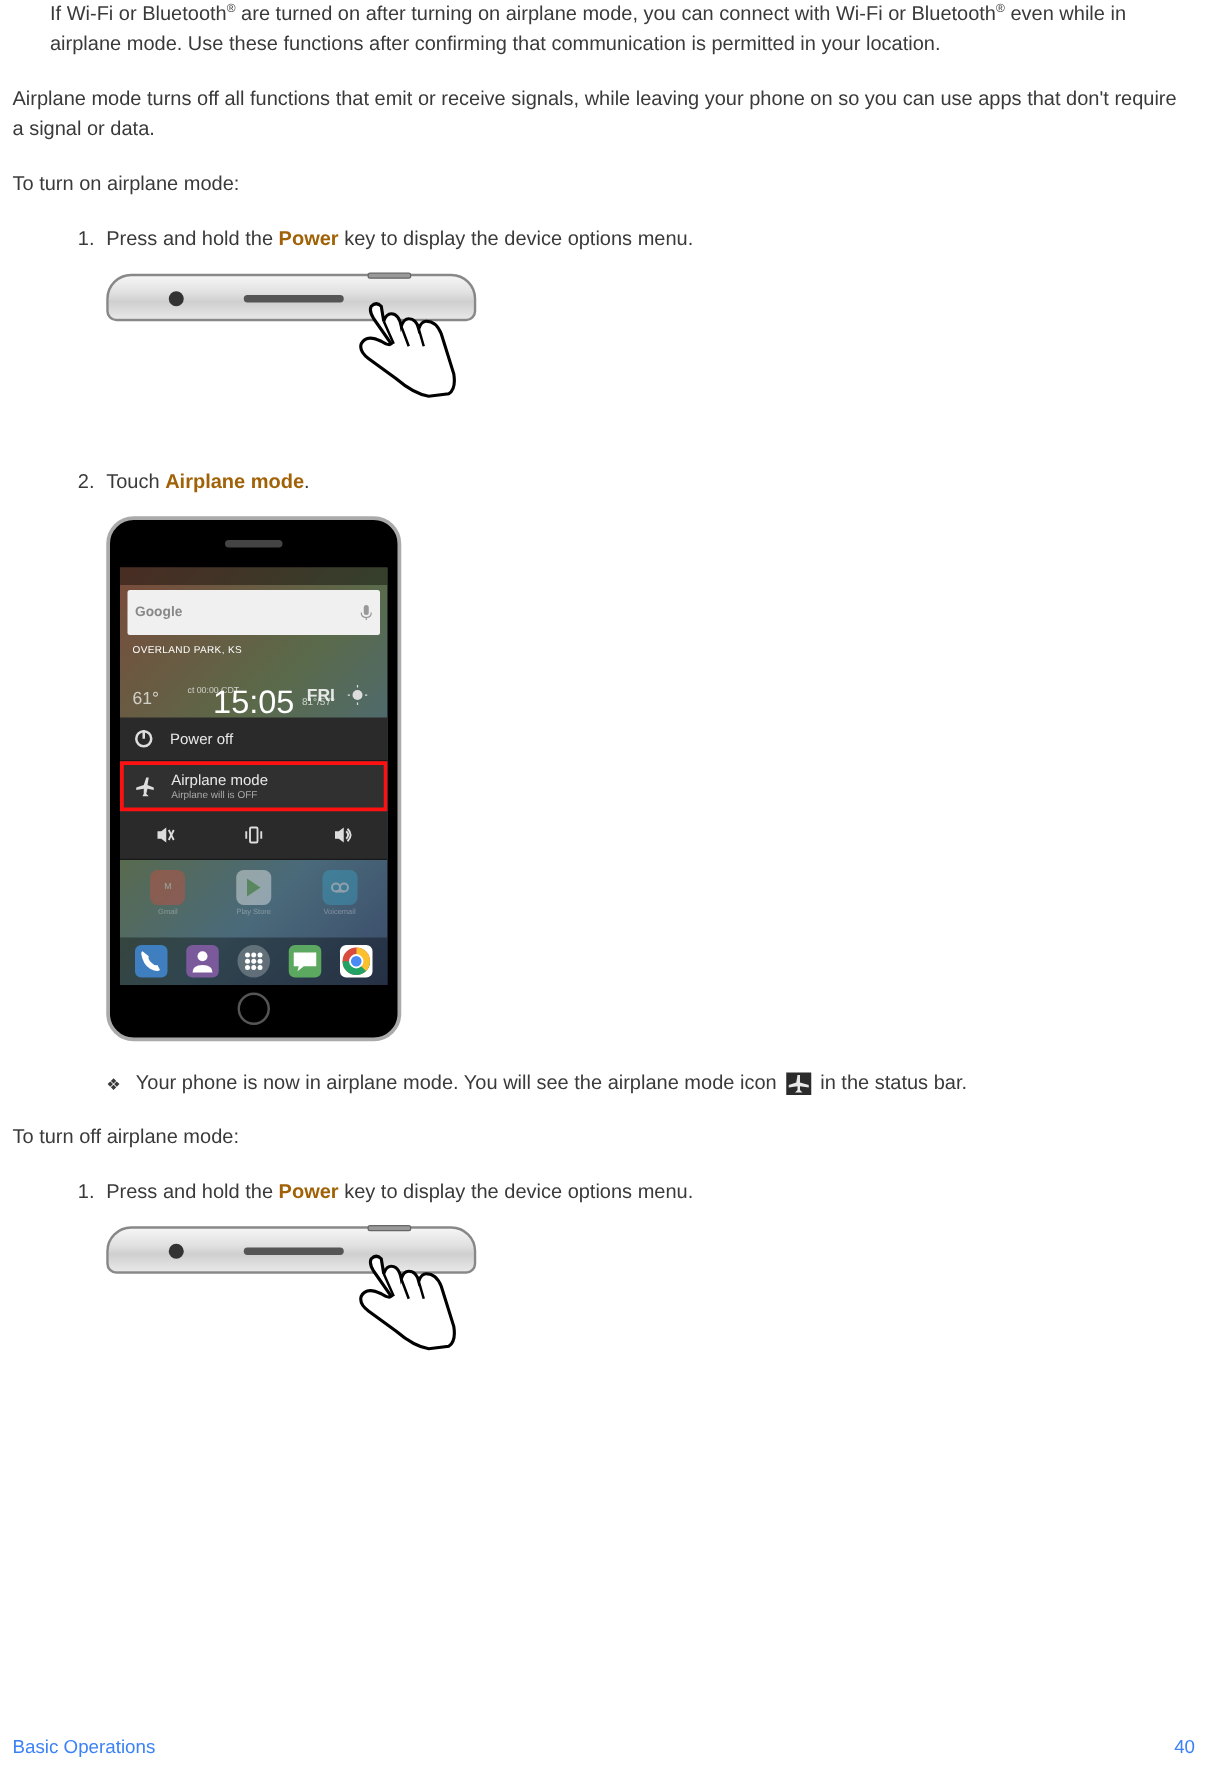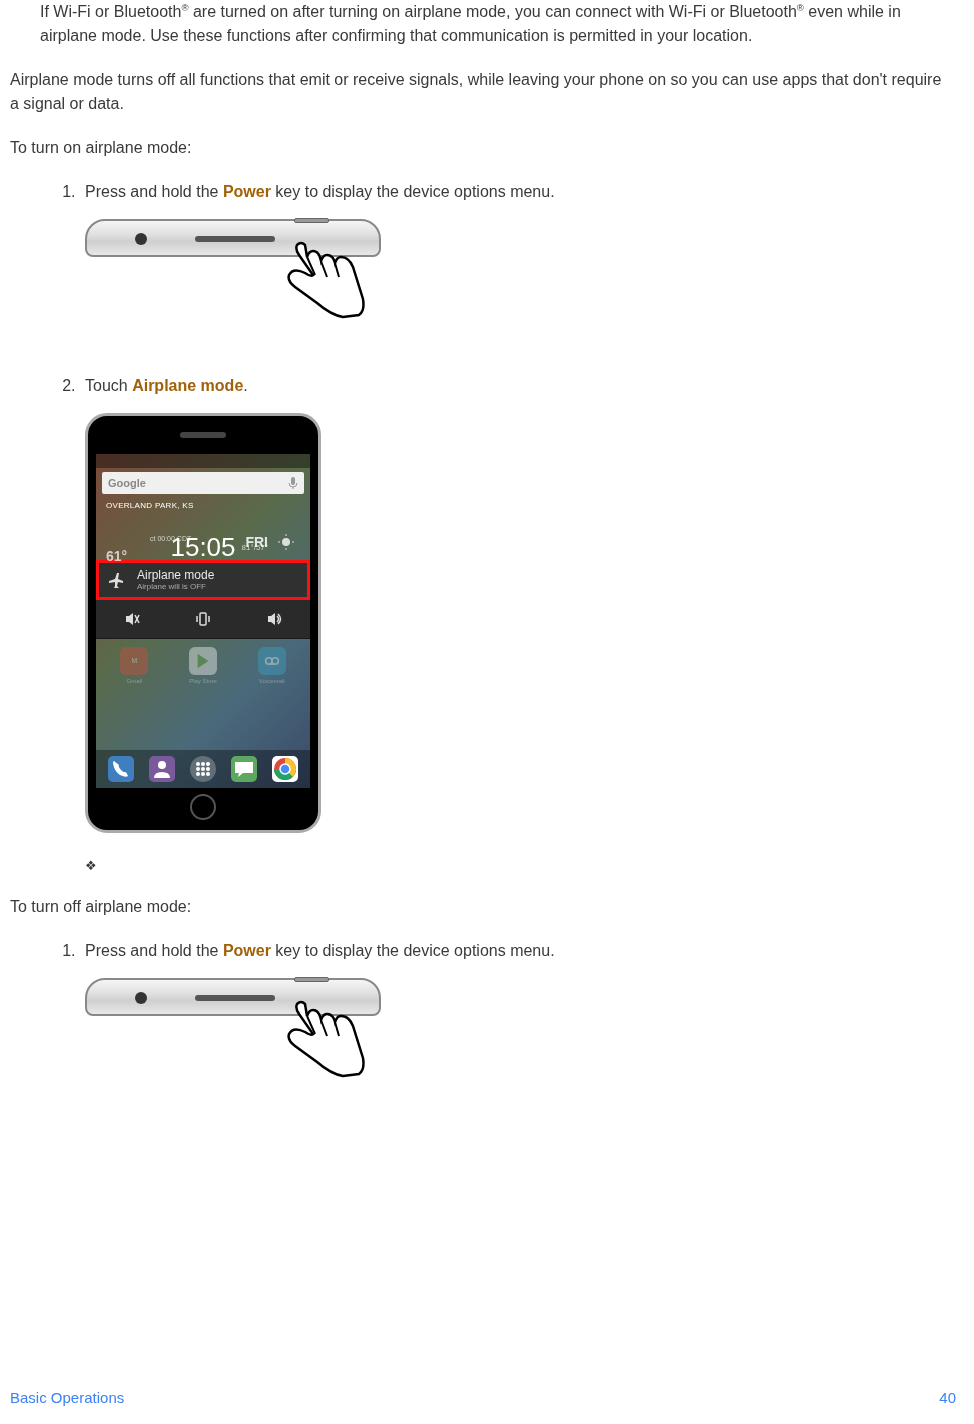--- a/index.html
+++ b/index.html
@@ -172,21 +172,21 @@
       background: linear-gradient(135deg, #7a4a3a 0%, #5a6a4a 40%, #4a6a7a 70%, #3a4a6a 100%);
       position: relative;
       overflow: hidden;
     }
     .status-bar-top {
       height: 14px;
       background: rgba(0,0,0,0.4);
     }
     .search-bar {
       margin: 4px 6px;
-      height: 22px;
+      height: 36px;
       background: #f0f0f0;
       border-radius: 2px;
       display: flex;
       align-items: center;
       padding: 0 6px;
       justify-content: space-between;
     }
     .search-bar .g-logo {
       font-size: 11px;
       color: #888;
@@ -216,24 +216,24 @@
       top: 10px;
       left: 50%;
       transform: translateX(-50%);
       font-size: 26px;
       font-weight: 300;
       font-family: sans-serif;
       margin-top: 20px;
     }
     .widget-temp {
       position: absolute;
-      top: 48px;
+      top: 36px;
       left: 4px;
       font-size: 14px;
-      font-weight: bold;
+      font-weight: normal;
       opacity: 0.7;
     }
     .widget-clock {
       position: absolute;
       top: 36px;
       left: 48px;
       font-size: 7px;
       opacity: 0.7;
     }
     .widget-day {
@@ -397,20 +397,27 @@
                 <circle cx="8" cy="8" r="4" fill="#ddd"></circle>
                 <g stroke="#ddd" stroke-width="1">
                   <line x1="8" y1="0" x2="8" y2="2"></line>
                   <line x1="8" y1="14" x2="8" y2="16"></line>
                   <line x1="0" y1="8" x2="2" y2="8"></line>
                   <line x1="14" y1="8" x2="16" y2="8"></line>
                 </g>
               </svg>
           </div>
           <div class="menu-overlay">
+            <div class="menu-row">
+              <svg class="mi" viewBox="0 0 18 18">
+                  <circle cx="9" cy="9" r="6" fill="none" stroke="currentColor" stroke-width="2"></circle>
+                  <line x1="9" y1="2" x2="9" y2="9" stroke="currentColor" stroke-width="2"></line>
+                </svg>
+              <span class="mtxt">Power off</span>
+            </div>
             <div class="menu-row highlight">
               <svg class="mi" viewBox="0 0 18 18">
                   <path d="M2 10 L8 8 L10 2 L12 2 L11 8 L16 10 L16 12 L11 11 L10 15 L12 17 L7 17 L8 15 L8 11 L2 12 Z" fill="currentColor"></path>
                 </svg>
               <div class="mtxt">
                 <div>Airplane mode</div>
                 <div class="msub">Airplane will is OFF</div>
               </div>
             </div>
             <div class="menu-row icons-only">
@@ -498,20 +505,25 @@
           </div>
         </div>
         <div class="home-btn"></div>
       </div>
     </div>
   </li>
 </ol>
 
 <div class="bullet-sub">
   <span class="diamond">❖</span>
+  <span>
+    <span>Your phone is now in airplane mode. You will see the airplane mode icon </span><span class="inline-icon"><svg viewBox="0 0 20 18">
+          <path d="M2 10 L8 8 L9 2 L11 2 L11 8 L18 10 L18 12 L11 11 L11 14 L13 16 L7 16 L9 14 L9 11 L2 12 Z" fill="#e8e8e8"></path>
+        </svg></span><span> in the status bar.</span>
+  </span>
 </div>
 
 <p class="body-para">To turn off airplane mode:</p>
 
 <ol>
   <li>
     <span>Press and hold the </span><strong>Power</strong><span> key to display the device options menu.</span>
     <div class="img-holder" style="margin-left:0;">
       <div class="fig-power">
         <div class="phone-top">

